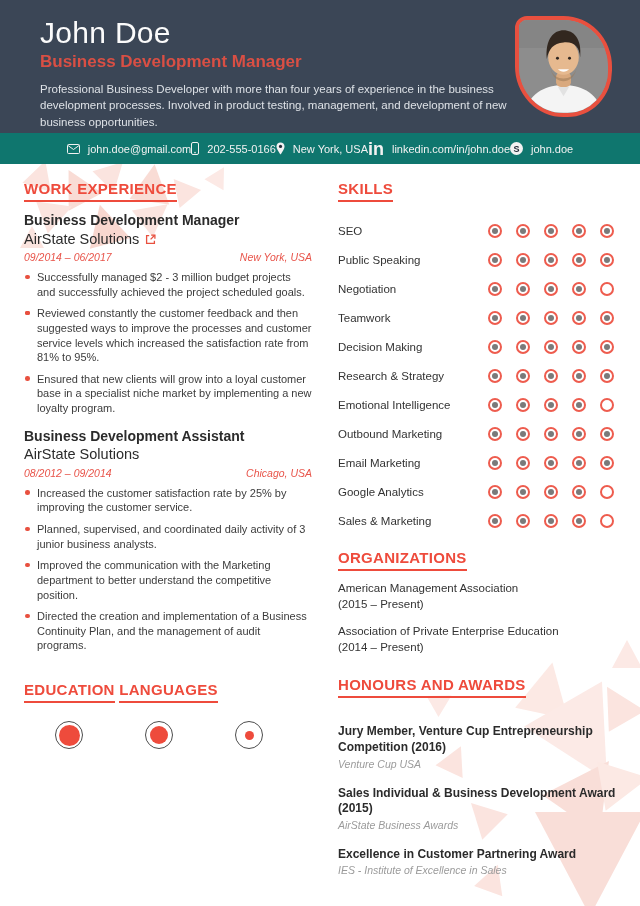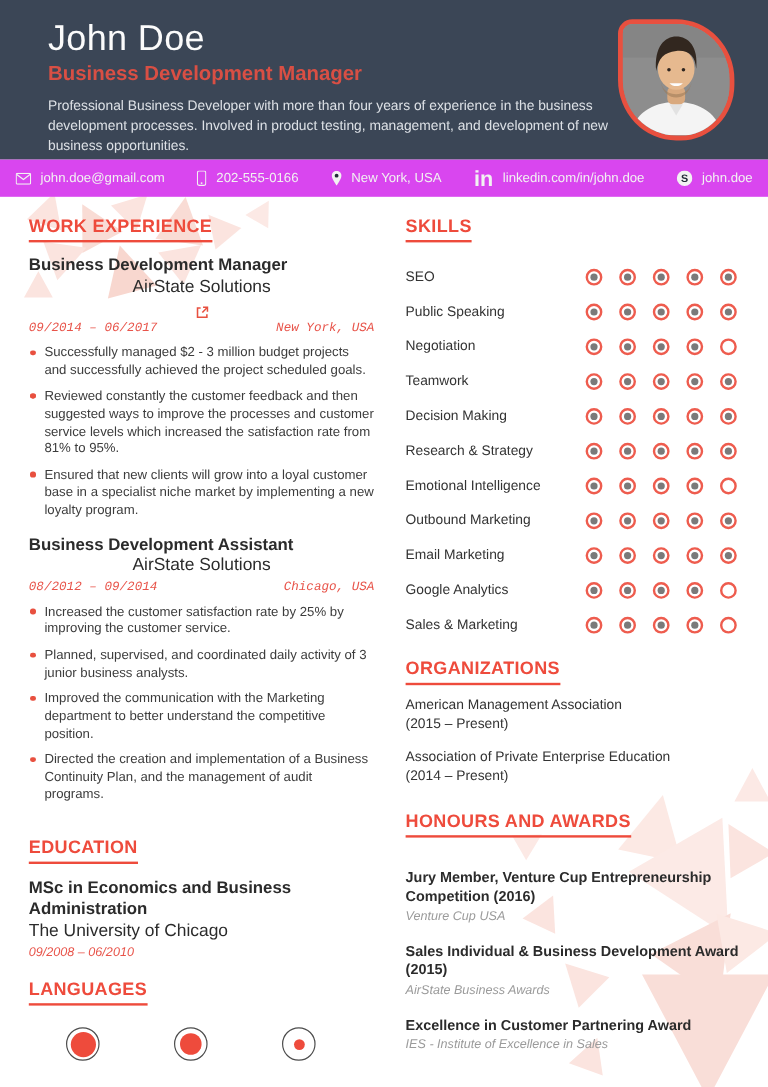--- a/index.html
+++ b/index.html
@@ -15,40 +15,40 @@
   .header { position:absolute; top:0; left:0; width:640px; height:133px; background:#3b4656; z-index:2; }
   .header-inner { padding:16px 0 0 40px; }
   .name { color:#fbfbfb; font-size:30px; font-weight:400; letter-spacing:.3px; line-height:1.1; }
   .role { color:#d94f44; font-size:17px; font-weight:700; margin-top:3px; }
   .summary { margin-top:9px; width:478px; color:#dde1e6; font-size:11.5px; line-height:1.42; white-space:pre-line; }
   .photo-frame { position:absolute; top:16px; right:28px; width:97px; height:101px; background:#8d8d8d;
                  border:4px solid #e8503f; border-radius:12px 50% 46% 50%; overflow:hidden; }
   .photo-frame svg { display:block; width:100%; height:100%; }
 
   
-  .contactbar { position:absolute; top:133px; left:0; width:640px; height:31px; background:#d946ef;
-                display:flex; align-items:center; justify-content:center; gap:27px; z-index:2; }
+  .contactbar { position:absolute; top:133px; left:0; width:640px; height:31px; background:#0f766e;
+                display:flex; align-items:center; justify-content:center; z-index:2; }
   .contact-item { display:flex; align-items:center; gap:8px; color:#f2f2f2; font-size:11px; cursor:pointer; }
   .contact-item svg { display:block; }
 
   
   .body { position:absolute; top:164px; left:0; width:640px; bottom:0; z-index:1; }
   .cols { display:flex; gap:26px; padding:0 24px; }
   .col-left  { flex:0 0 288px; width:288px; }
   .col-right { flex:1 1 auto; min-width:0; }
 
   h2.section { display:inline-block; color:#ee4b3c; font-size:15px; font-weight:700; letter-spacing:.3px;
                border-bottom:2px solid #ee4b3c; padding-bottom:3px; margin:16px 0 10px; }
   .mt-sec { margin-top:13px; }
 
   
   .job { margin-bottom:12px; }
   .job-title { font-size:14px; font-weight:700; color:#2b2b2b; line-height:1.25; }
-  .job-company { font-size:14.5px; color:#2b2b2b; line-height:1.35; display:flex; align-items:center; gap:6px;flex-direction:column; }
-  .job-meta { display:flex; justify-content:space-between; font-size:10.5px; font-style:italic; color:#e8544a; margin:2px 0 7px;font-family:Liberation Mono, monospace; }
+  .job-company { font-size:14.5px; color:#2b2b2b; line-height:1.35; display:flex; align-items:center; gap:6px; }
+  .job-meta { display:flex; justify-content:space-between; font-size:10.5px; font-style:italic; color:#e8544a; margin:2px 0 7px; }
   ul.bullets { list-style:none; }
   ul.bullets li { position:relative; padding-left:13px; font-size:11px; line-height:1.33; color:#3c3c3c; margin-bottom:7px; }
   ul.bullets li .bdot { position:absolute; left:1px; top:4.5px; width:4.5px; height:4.5px; border-radius:50%; background:#e8503f; }
   .link-ico { display:inline-flex; cursor:pointer; }
 
   
   .edu-degree { font-size:14px; font-weight:700; color:#2b2b2b; line-height:1.3; }
   .edu-school { font-size:14.5px; color:#2b2b2b; margin-top:2px; }
   .edu-dates { font-size:10.5px; font-style:italic; color:#e8544a; margin-top:4px; }
 
@@ -218,25 +218,20 @@
 
               <li><span class="bdot"></span><span>Planned, supervised, and coordinated daily activity of 3 junior business analysts.</span></li>
 
               <li><span class="bdot"></span><span>Improved the communication with the Marketing department to better understand the competitive position.</span></li>
 
               <li><span class="bdot"></span><span>Directed the creation and implementation of a Business Continuity Plan, and the management of audit programs.</span></li>
             </ul>
         </div>
 
         <h2 class="section mt-sec">EDUCATION</h2>
-        <div>
-          <div class="edu-degree">MSc in Economics and Business Administration</div>
-          <div class="edu-school">The University of Chicago</div>
-          <div class="edu-dates">09/2008 – 06/2010</div>
-        </div>
 
         <h2 class="section mt-sec">LANGUAGES</h2>
         <div class="langs">
 
             <div class="lang">
               <span class="lang-ring">
                 <span class="lang-fill lvl3"></span>
               </span>
 
             </div>

